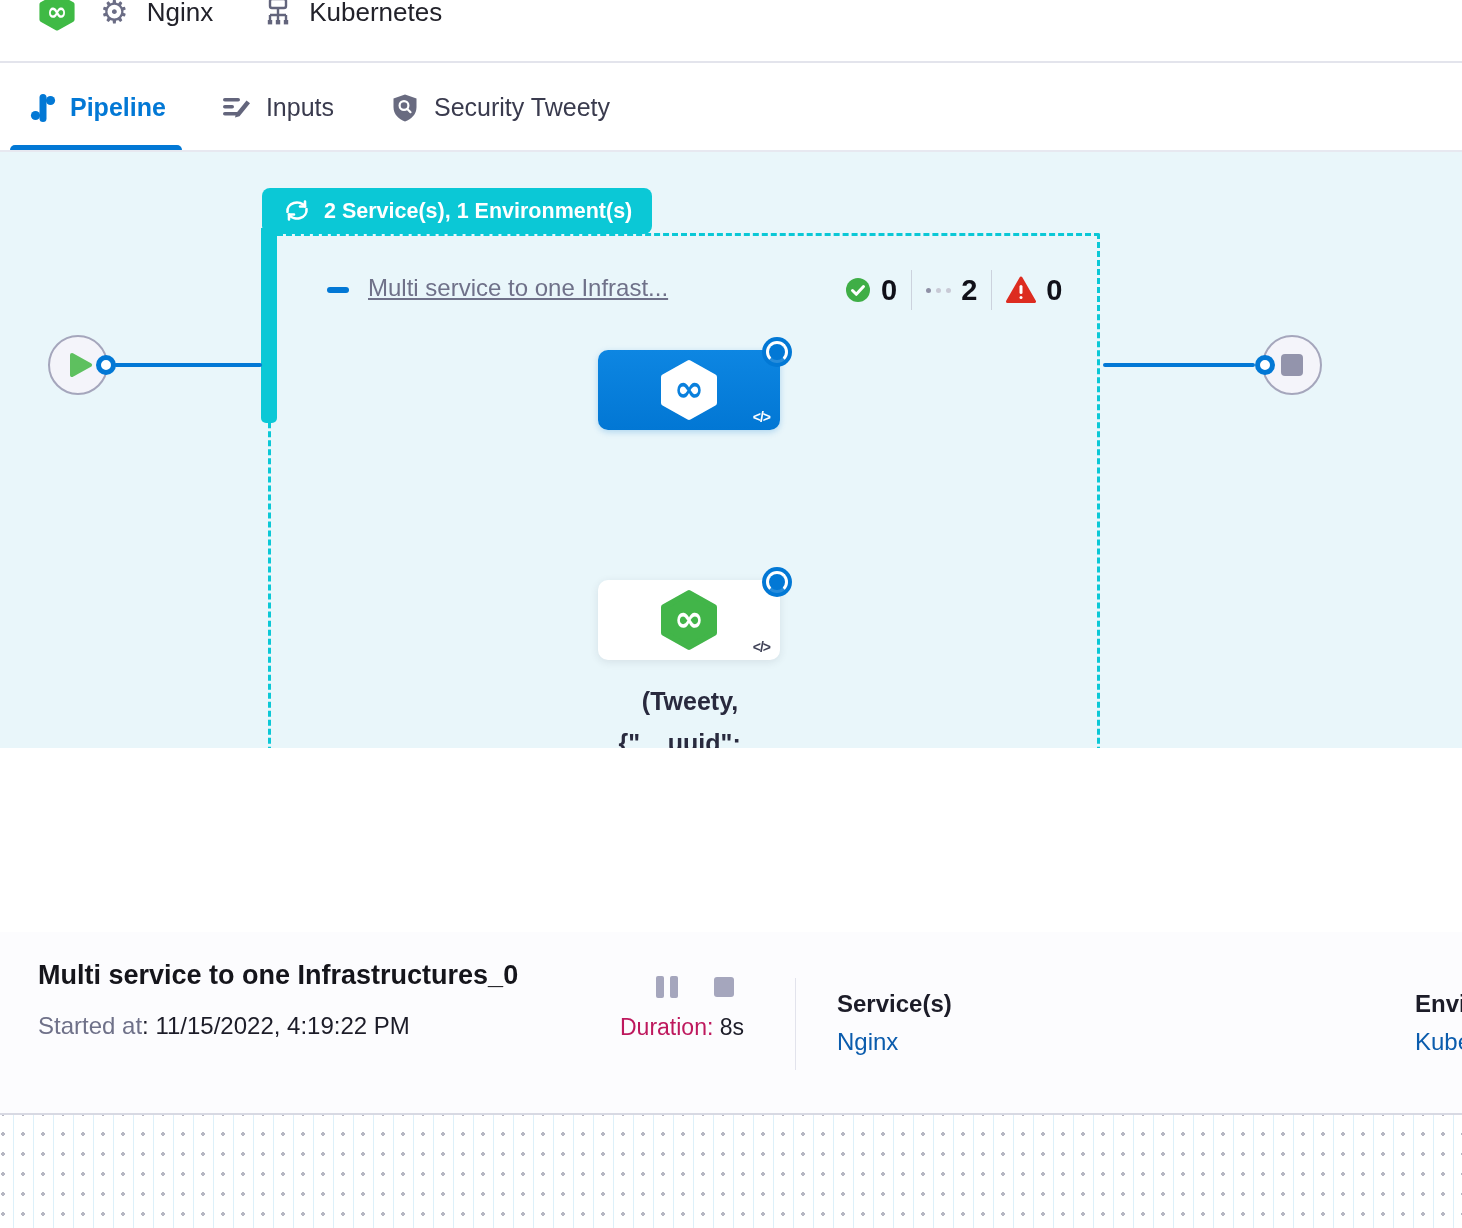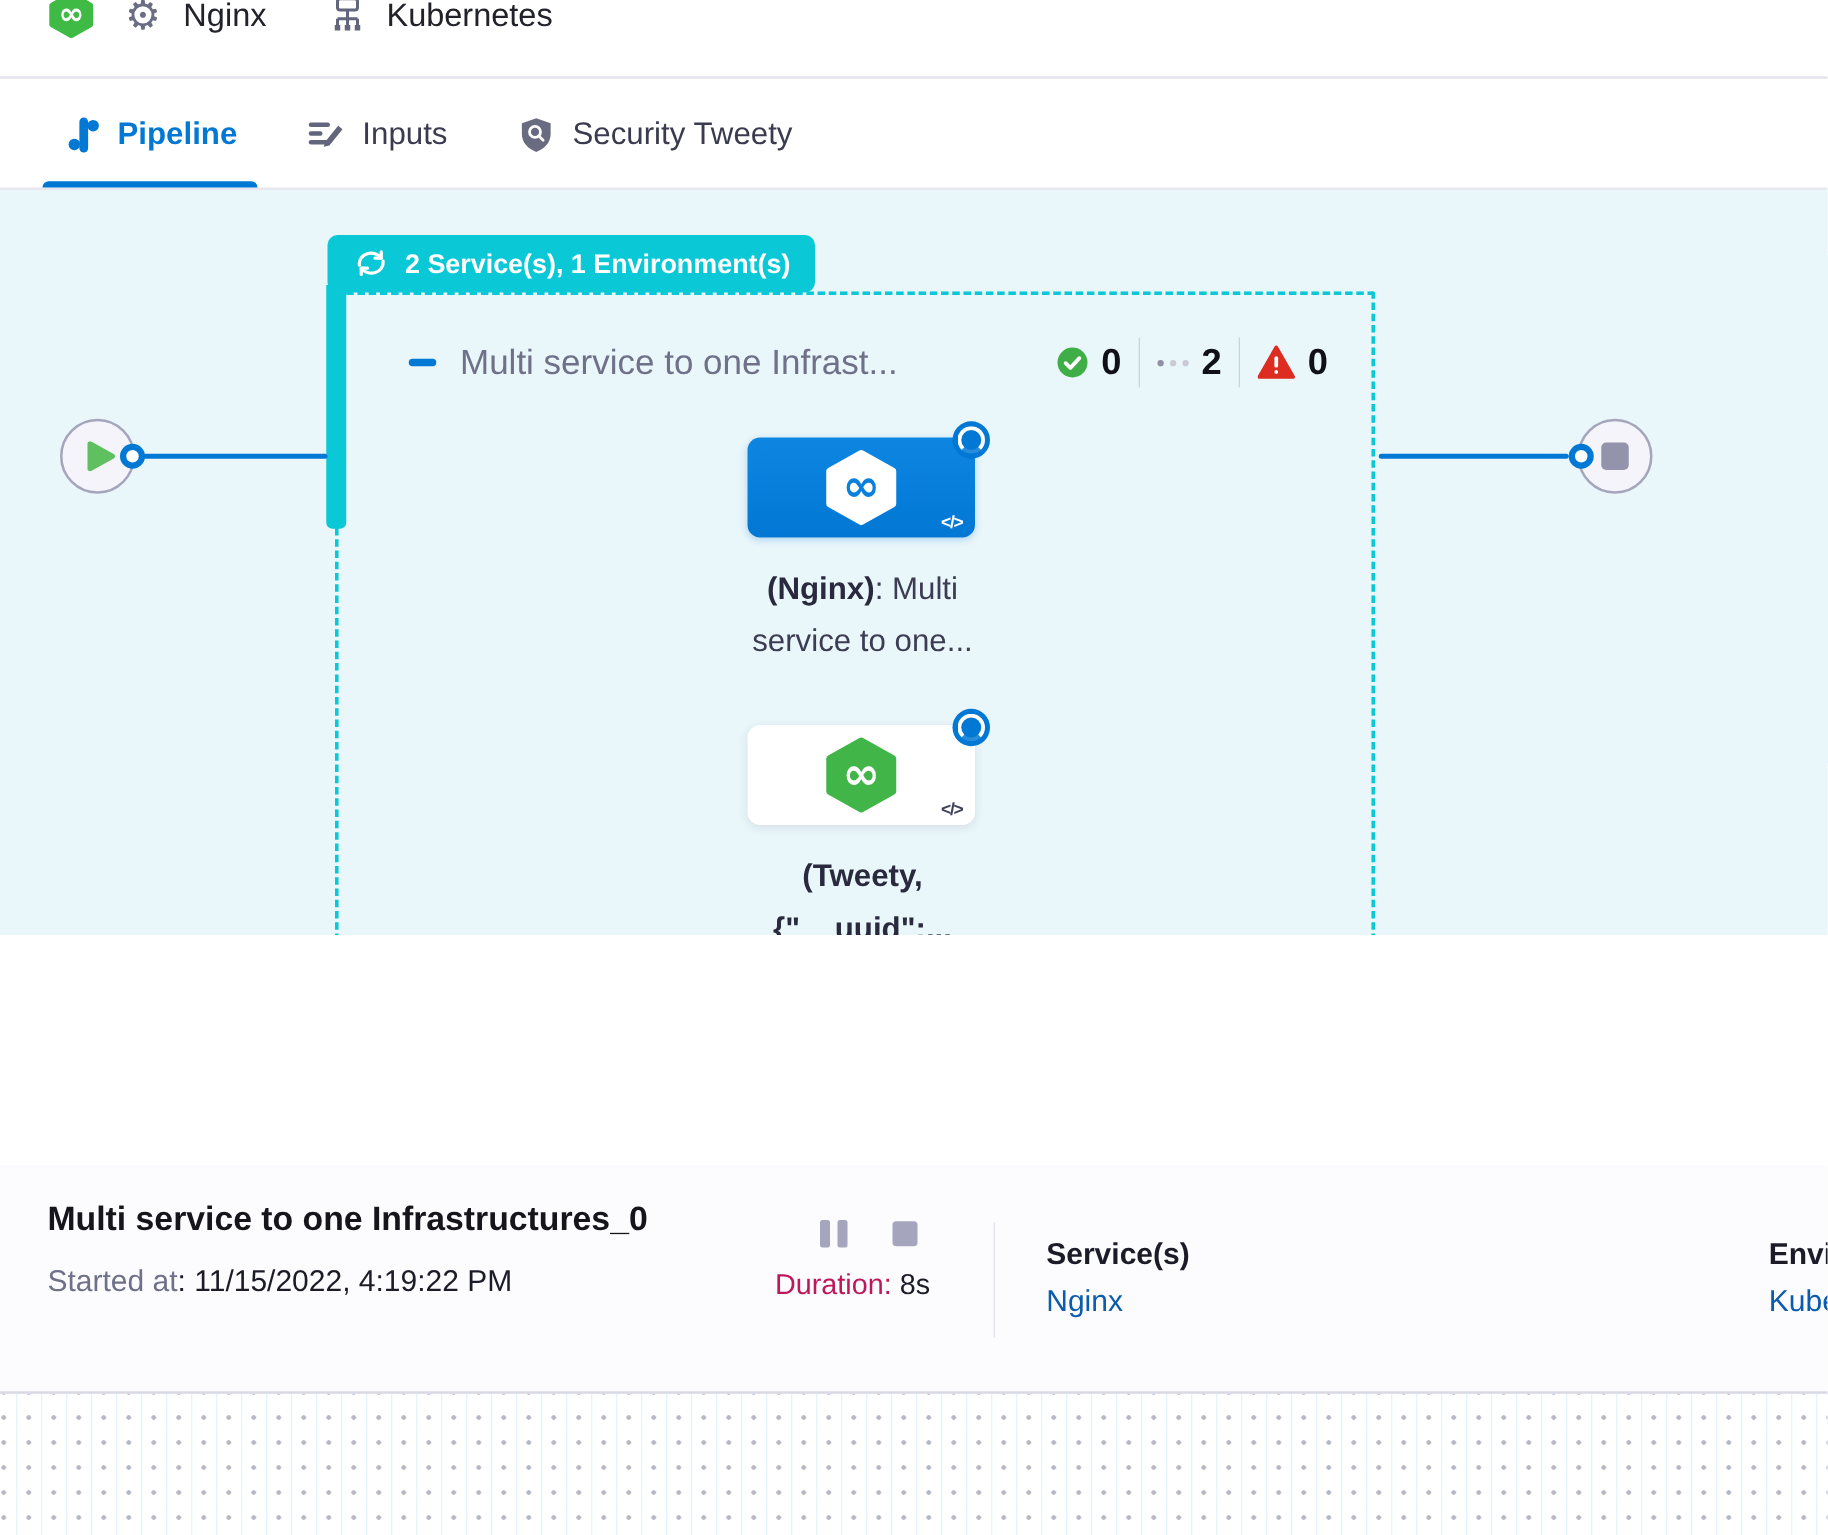--- a/index.html
+++ b/index.html
@@ -7,35 +7,35 @@
     width:1462px;height:1228px;position:relative;overflow:hidden;
     background:#ffffff;font-family:"Liberation Sans",sans-serif;
     -webkit-font-smoothing:antialiased;
   }
   
   .header{position:absolute;top:0;left:0;width:1462px;height:63px;background:#fff;border-bottom:2px solid #e3e4ec;box-sizing:border-box;overflow:hidden;}
   .header-row{position:absolute;top:-14px;left:38px;height:52px;display:flex;align-items:center;}
   .entity-name{font-size:26px;font-weight:500;color:#22222a;white-space:nowrap;}
   .gear-glyph{font-size:32px;color:#6b6d85;line-height:1;}
   
-  .tabbar{position:absolute;top:65px;left:0;width:1462px;height:87px;background:#fff;border-bottom:2px solid #e7e8f0;box-sizing:border-box;display:flex;align-items:center;padding-left:54px;column-gap:56px;}
+  .tabbar{position:absolute;top:65px;left:0;width:1462px;height:87px;background:#fff;border-bottom:2px solid #e7e8f0;box-sizing:border-box;display:flex;align-items:center;padding-left:30px;column-gap:56px;}
   .tab{position:relative;height:100%;display:flex;align-items:center;gap:14px;font-size:25px;color:#3a3b4e;cursor:pointer;}
   .tab.active{color:#0278d5;font-weight:700;}
   .tab.active::after{content:"";position:absolute;left:-20px;right:-16px;bottom:0;height:5px;background:#0278d5;border-radius:5px 5px 0 0;}
   
   .canvas{position:absolute;top:152px;left:0;width:1462px;height:596px;background:#e9f6fa;overflow:hidden;}
   .node-circle{position:absolute;width:60px;height:60px;border-radius:50%;background:#f4f4fa;border:2px solid #a5a6bc;box-sizing:border-box;display:flex;align-items:center;justify-content:center;}
   .connector{position:absolute;width:20px;height:20px;border-radius:50%;background:#fff;border:5px solid #0278d5;box-sizing:border-box;z-index:4;}
   .edge{position:absolute;height:4px;background:#0278d5;border-radius:2px;z-index:3;}
   .stop-square{width:22px;height:22px;border-radius:4px;background:#9394ac;}
   .group-badge{position:absolute;left:262px;top:36px;height:46px;display:inline-flex;align-items:center;gap:12px;padding:0 20px;background:#0bc8d6;color:#fff;border-radius:8px;font-size:21.5px;font-weight:600;z-index:3;white-space:nowrap;}
   .teal-bar{position:absolute;left:261px;top:76px;width:16px;height:195px;background:#0bc8d6;border-radius:0 0 5px 5px;z-index:2;}
   .dashed-box{position:absolute;left:268px;top:81px;width:832px;height:619px;border:3px dashed #0bc8d6;box-sizing:border-box;border-radius:2px;z-index:1;}
   .minus-btn{position:absolute;left:327px;top:135px;width:22px;height:6px;border-radius:3px;background:#0278d5;cursor:pointer;z-index:2;}
-  .stage-title{position:absolute;left:368px;top:122px;font-size:28px;color:#6f7189;white-space:nowrap;z-index:2;}
+  .stage-title{position:absolute;left:368px;top:122px;font-size:24px;color:#6f7189;white-space:nowrap;z-index:2;text-decoration:underline;}
   .counters{position:absolute;left:845px;top:118px;display:flex;align-items:center;z-index:2;}
   .counter{display:flex;align-items:center;gap:10px;}
   .counter .num{font-size:29px;font-weight:600;color:#101018;}
   .counter-divider{width:1px;height:40px;background:#ccd2dd;margin:0 14px;}
   .dots-icon{display:flex;align-items:center;gap:5px;}
   .dots-icon i{width:5px;height:5px;border-radius:50%;display:block;}
   .node-card{position:absolute;width:182px;height:80px;border-radius:10px;display:flex;align-items:center;justify-content:center;cursor:pointer;z-index:2;}
   .node-card .code-icon{position:absolute;right:10px;bottom:5px;font-size:14px;font-weight:700;letter-spacing:-1px;}
   .card-blue{left:598px;top:198px;background:linear-gradient(180deg,#0d86e2,#0277d4);box-shadow:0 2px 6px rgba(2,120,213,.25);}
   .card-blue .code-icon{color:#fff;}
@@ -190,23 +190,20 @@
   </div>
 
   <div class="node-card card-blue">
     <svg width="62" height="62" viewBox="0 0 62 62">
       <polygon points="31,4 56,18 56,44 31,58 6,44 6,18" fill="#fff" stroke="#fff" stroke-width="6" stroke-linejoin="round"></polygon>
       <text x="31" y="42" text-anchor="middle" font-size="36" font-weight="bold" fill="#0a80dd" font-family="DejaVu Sans, sans-serif">∞</text>
     </svg>
     <span class="code-icon">&lt;/&gt;</span>
   </div>
   <div class="spinner-badge" style="left:762px;top:185px;"></div>
-  <div class="node-label label-1">
-    <b>(Nginx)</b><span>: Multi service to one...</span>
-  </div>
 
   <div class="node-card card-white">
     <svg width="62" height="62" viewBox="0 0 62 62">
       <polygon points="31,4 56,18 56,44 31,58 6,44 6,18" fill="#42b549" stroke="#42b549" stroke-width="6" stroke-linejoin="round"></polygon>
       <text x="31" y="42" text-anchor="middle" font-size="36" font-weight="bold" fill="#fff" font-family="DejaVu Sans, sans-serif">∞</text>
     </svg>
     <span class="code-icon">&lt;/&gt;</span>
   </div>
   <div class="spinner-badge" style="left:762px;top:415px;"></div>
   <div class="node-label label-2">

